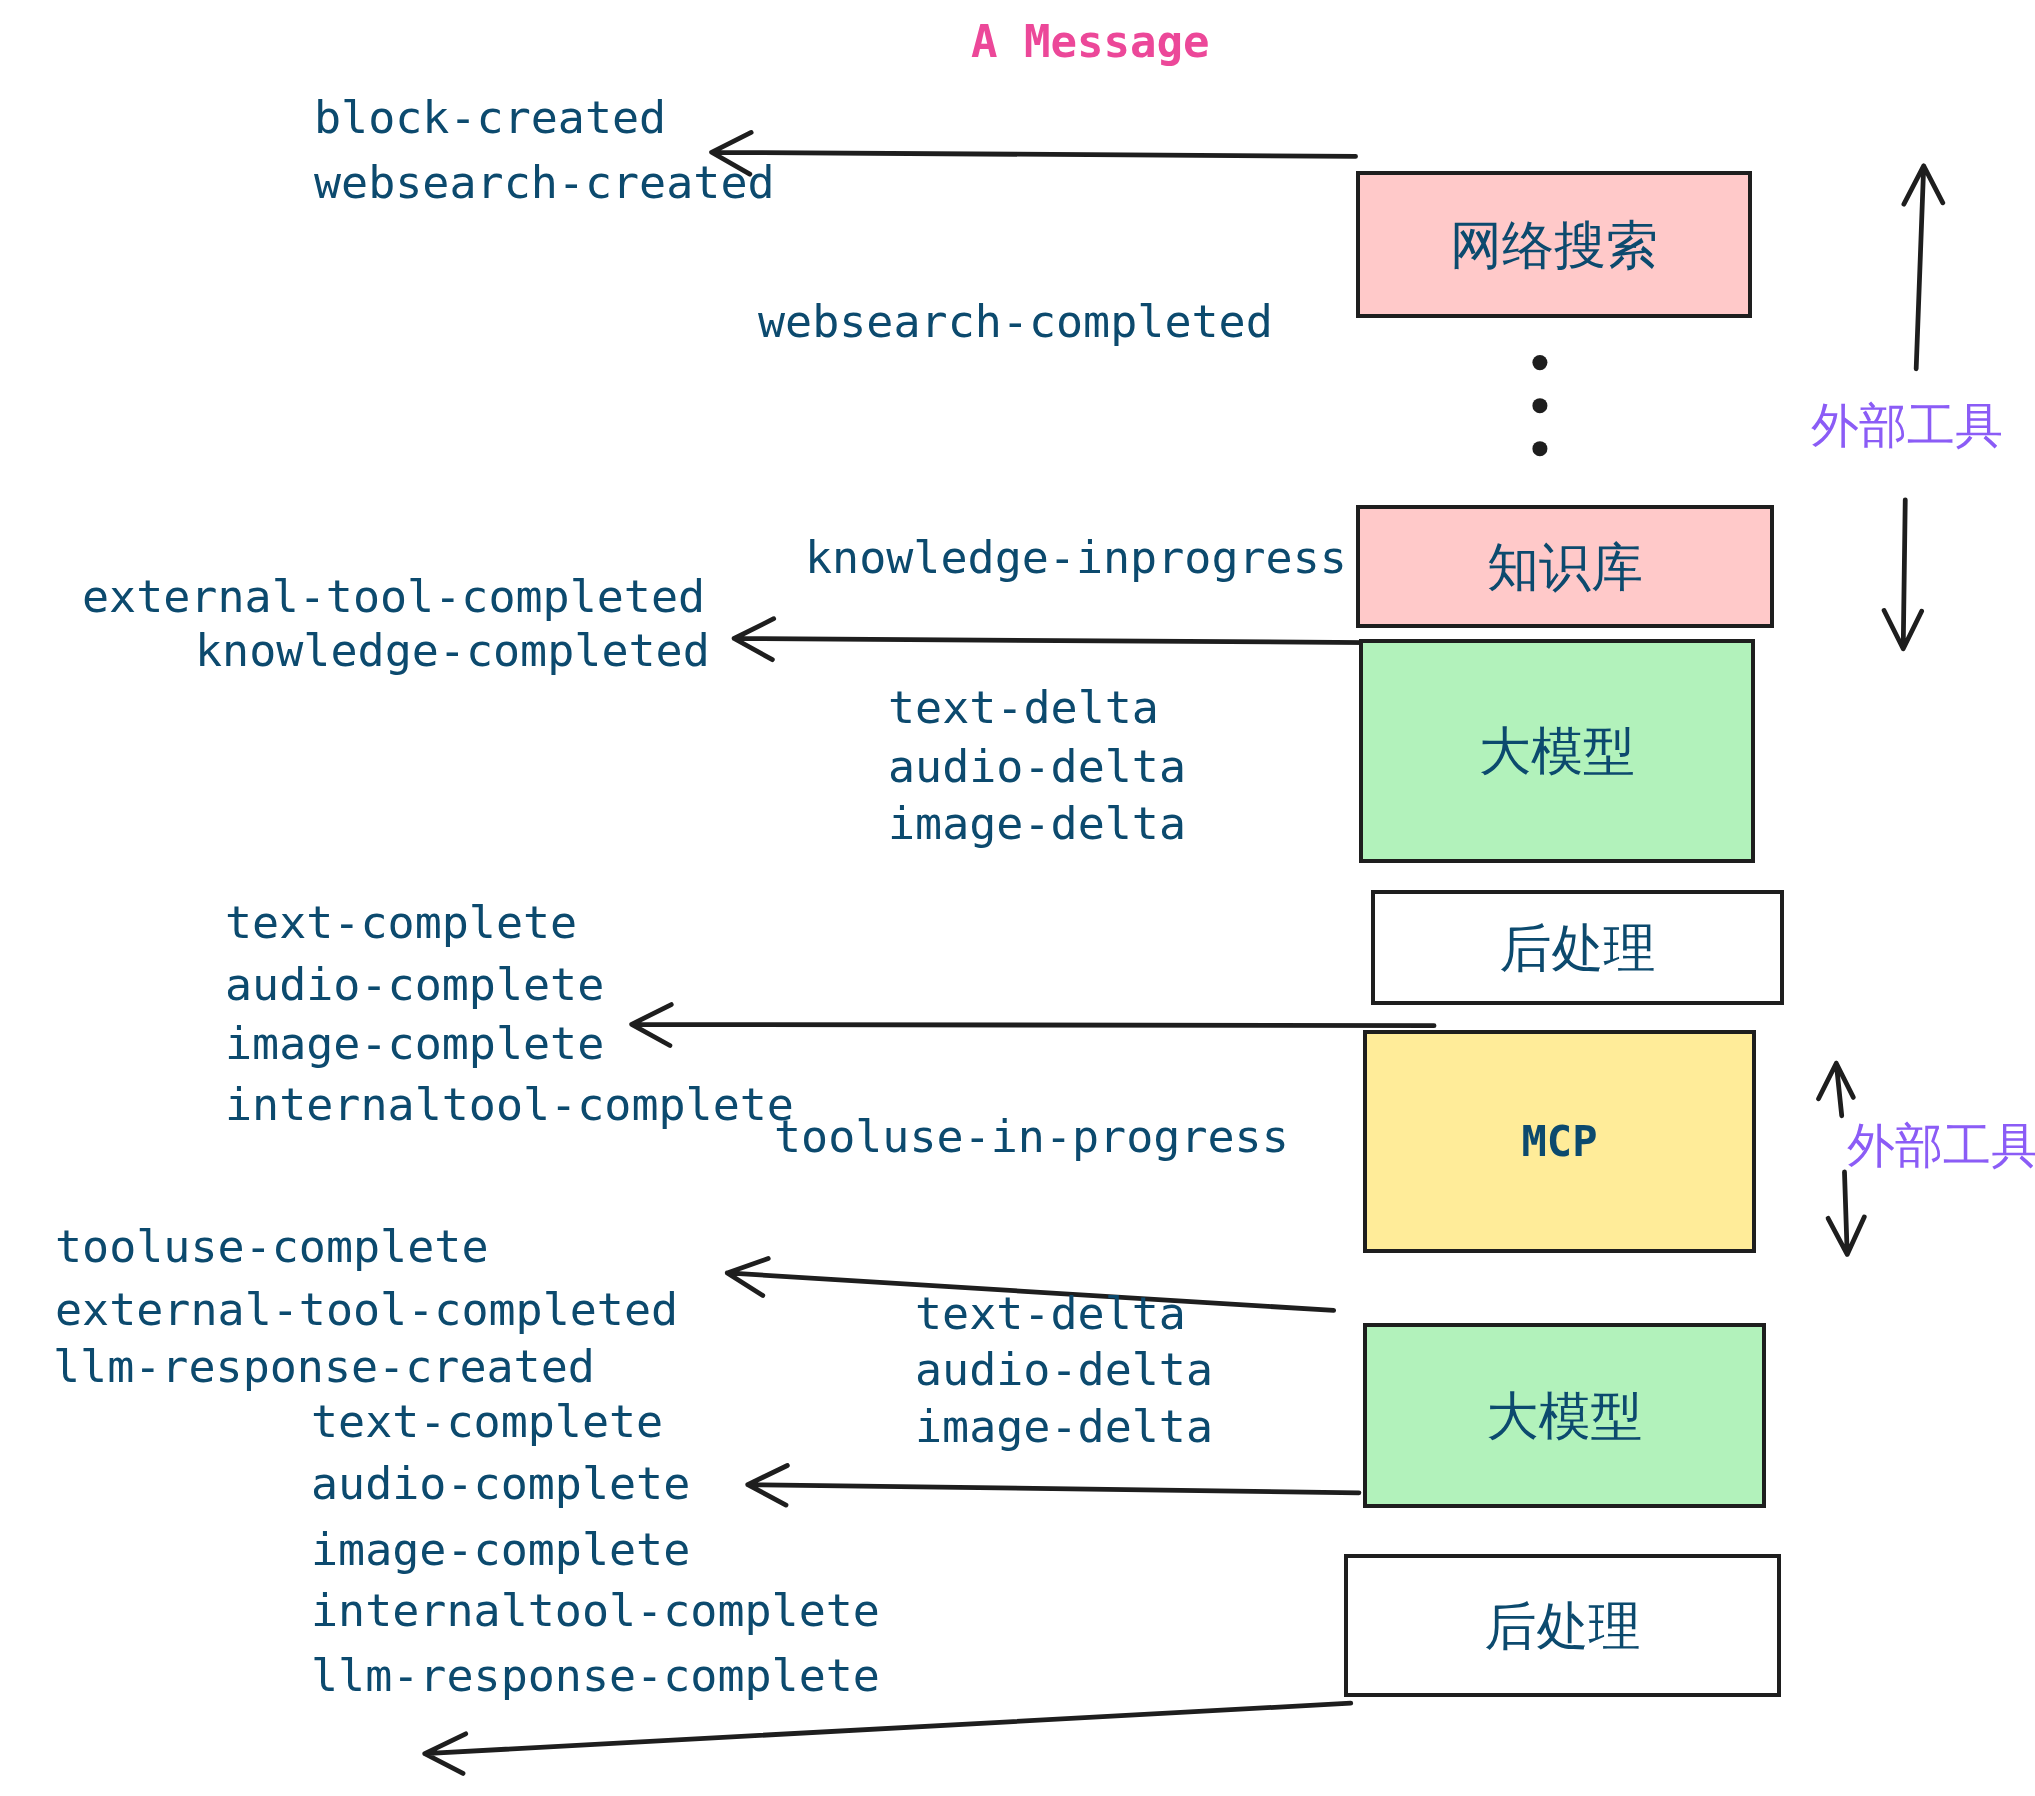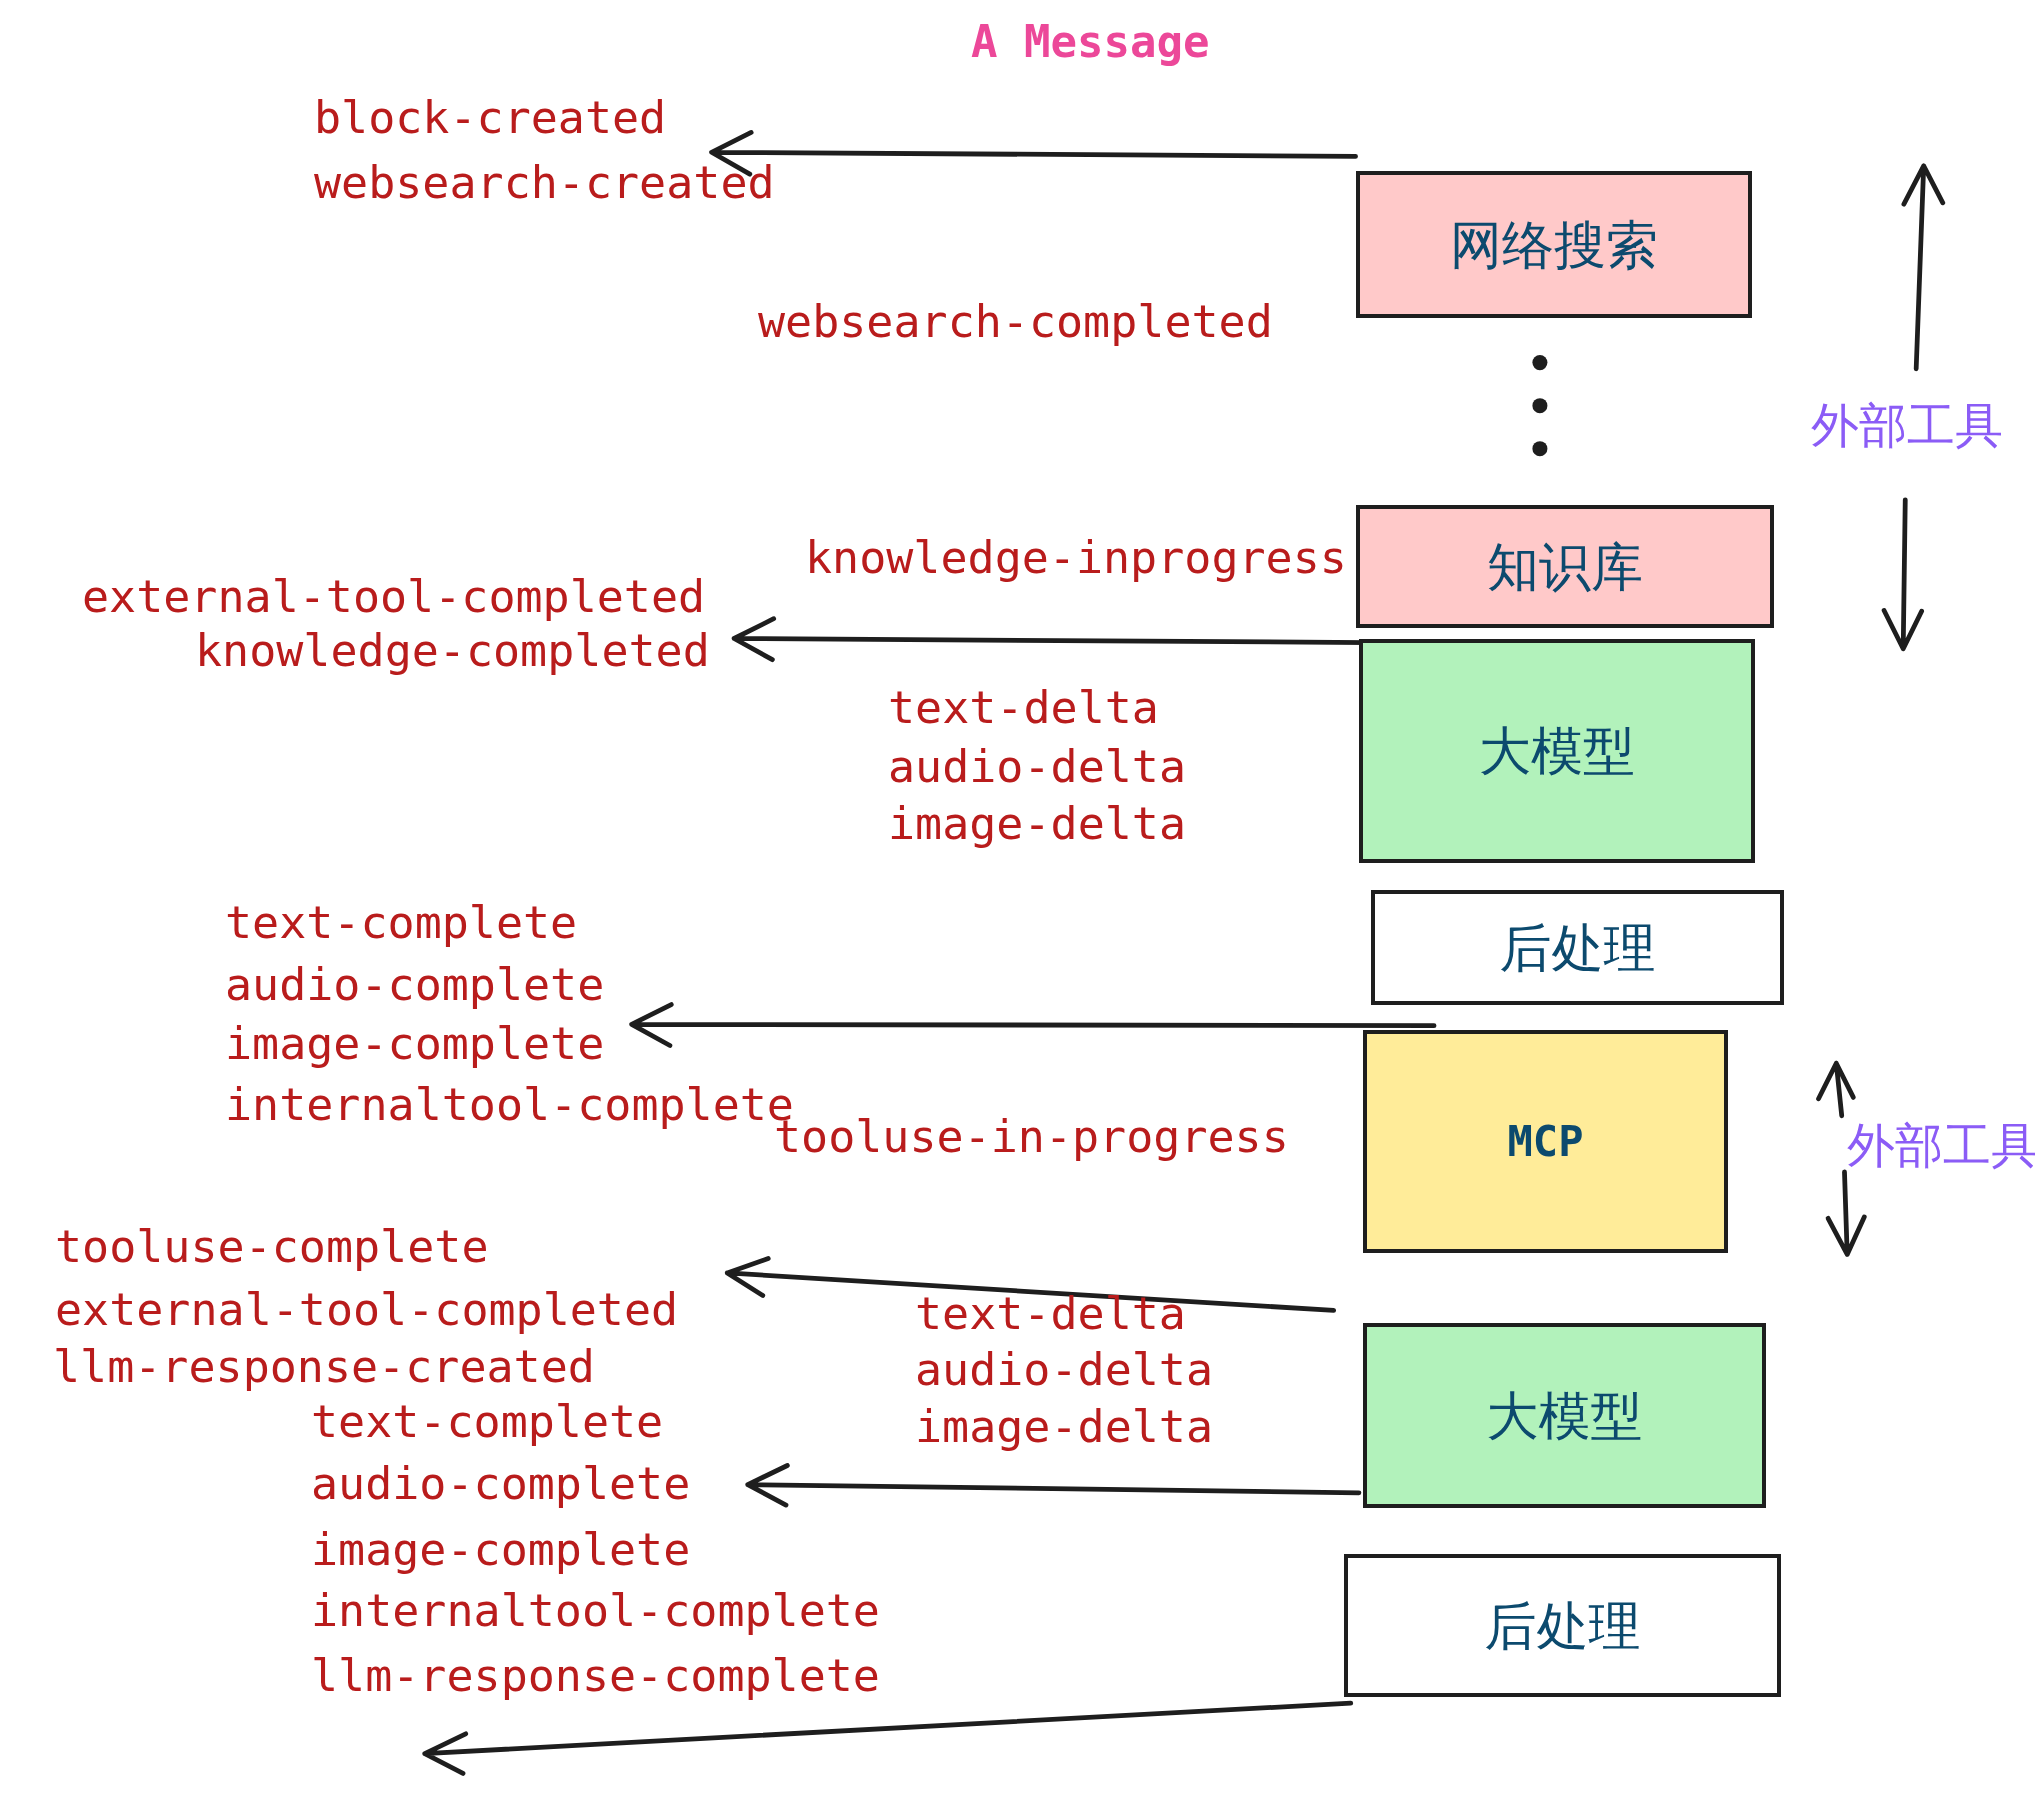--- a/index.html
+++ b/index.html
@@ -30,21 +30,21 @@
     font-weight: 600;
     color: #ec4899;
     white-space: nowrap;
     line-height: 1;
     z-index: 2;
   }
   .event {
     position: absolute;
     transform: translateY(-50%);
     font-size: 45px;
-    color: #b91c1c;
+    color: #0c4a6e;
     white-space: nowrap;
     line-height: 1;
     letter-spacing: 0px;
     z-index: 2;
   }
   .box {
     position: absolute;
     border: 4.8px solid #1e1e1e;
     box-sizing: border-box;
     display: flex;
@@ -131,21 +131,21 @@
   </div>
   <div class="box" style="left:1356px; top:505px;  width:418px; height:123px; background:#ffc9c9;">
     <span class="box-label">知识库</span>
   </div>
   <div class="box" style="left:1359px; top:639px;  width:396px; height:224px; background:#b2f2bb;">
     <span class="box-label">大模型</span>
   </div>
   <div class="box" style="left:1371px; top:890px; width:413px; height:115px; background:#ffffff;">
     <span class="box-label">后处理</span>
   </div>
-  <div class="box" style="left:1363px; top:1030px; width:365px; height:223px; background:#ffec99;">
+  <div class="box" style="left:1363px; top:1030px; width:393px; height:223px; background:#ffec99;">
     <span class="box-label latin">MCP</span>
   </div>
   <div class="box" style="left:1363px; top:1323px; width:403px; height:185px; background:#b2f2bb;">
     <span class="box-label">大模型</span>
   </div>
   <div class="box" style="left:1344px; top:1554px; width:437px; height:143px; background:#ffffff;">
     <span class="box-label">后处理</span>
   </div>
 
   <div class="side-label" style="left:1811px; top:425px;">外部工具</div>

